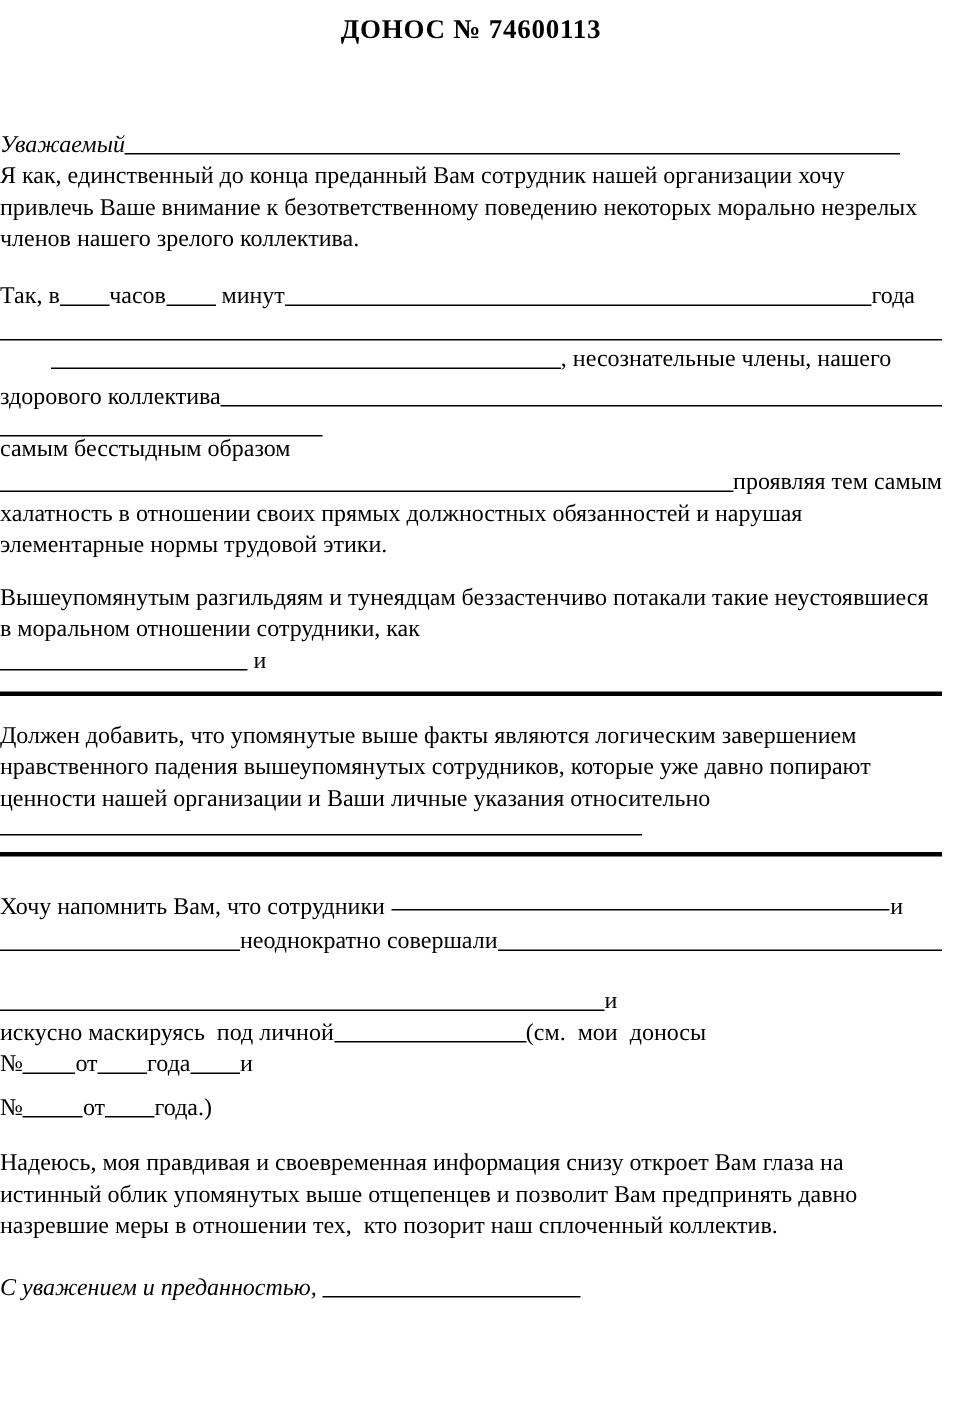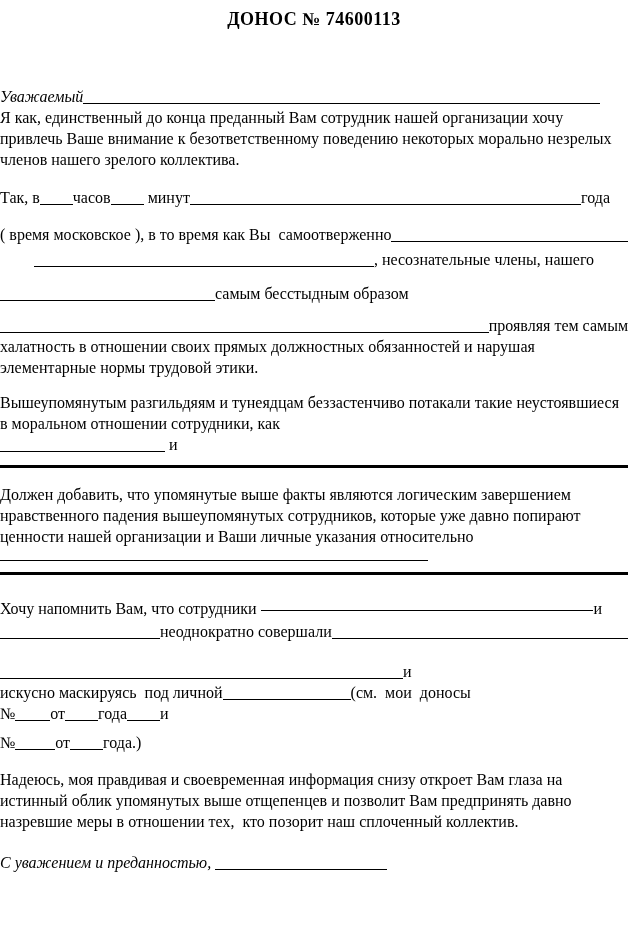--- a/index.html
+++ b/index.html
@@ -41,36 +41,39 @@
     <span class="t">Так, в</span>
     <span class="blank" style="width:33px;"></span>
     <span class="t">часов</span>
     <span class="blank" style="width:33px;"></span>
     <span class="t"> минут</span>
     <span class="blank grow"></span>
     <span class="t">года</span>
   </div>
 
   <div class="row" style="margin-top:16px;">
-    <span class="t">( время московское ), в то время как Вы  самоотверженно</span>
     <span class="blank grow"></span>
   </div>
 
   <div class="row" style="margin-top:4px;justify-content:center;">
     <span class="blank" style="width:340px;"></span>
     <span class="t">, несознательные члены, нашего</span>
   </div>
 
+  <div class="row" style="margin-top:4px;">
+    <span class="t">здорового коллектива</span>
+    <span class="blank grow"></span>
+  </div>
 
-  <div class="row" style="margin-top:13px;">
+  <div class="row" style="margin-top:13px;flex-direction:column;">
     <span class="blank" style="width:215px;"></span>
     <span class="t">самым бесстыдным образом</span>
   </div>
 
-  <div class="row" style="margin-top:11px;">
+  <div class="row" style="margin-top:1px;">
     <span class="blank grow"></span>
     <span class="t">проявляя тем самым</span>
   </div>
 
   <div class="para">халатность в отношении своих прямых должностных обязанностей и нарушая элементарные нормы трудовой этики.</div>
 
   <div class="para" style="margin-top:14px;">Вышеупомянутым разгильдяям и тунеядцам беззастенчиво потакали такие неустоявшиеся в моральном отношении сотрудники, как</div>
 
   <div class="row">
     <span class="blank" style="width:165px;"></span>

